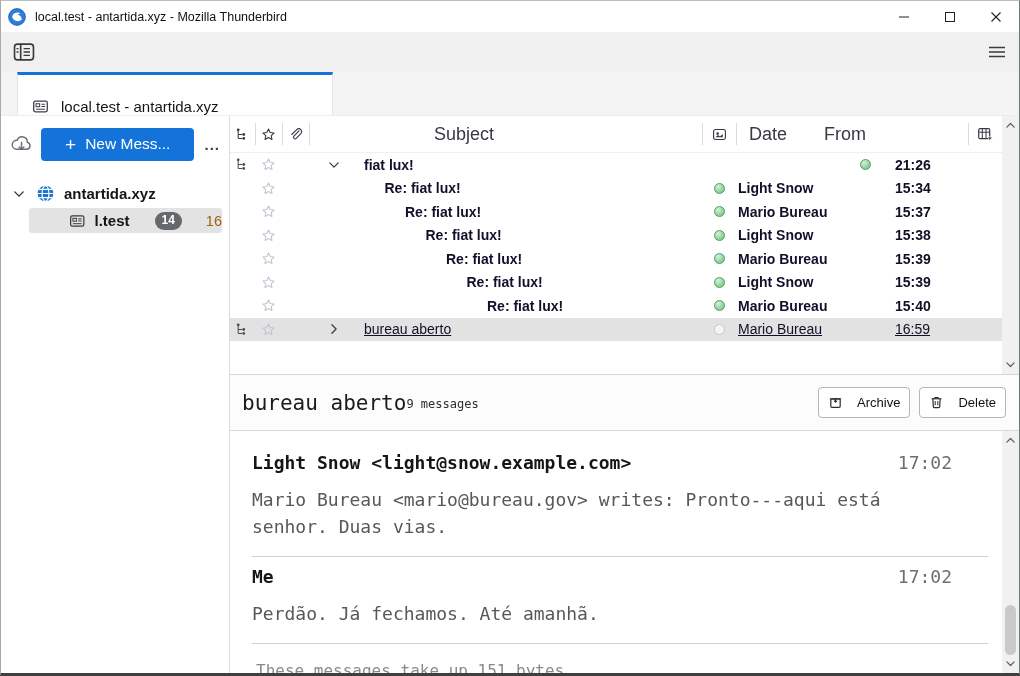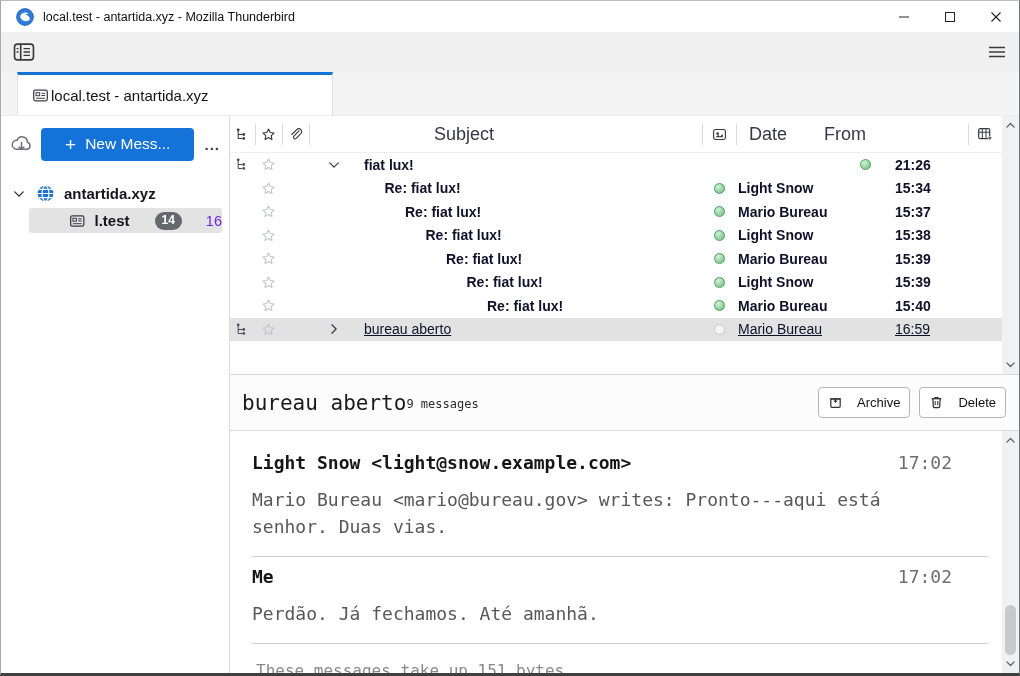--- a/index.html
+++ b/index.html
@@ -3,35 +3,35 @@
 <meta charset="utf-8">
 <style>
   * { box-sizing: border-box; margin: 0; padding: 0; }
   html,body { background:#cfcfcf; }
   body { font-family:"Liberation Sans", sans-serif; }
   .window{ width:1020px; height:676px; background:#fff; display:flex; flex-direction:column;
     border-left:1px solid #a8a8a8; border-right:1px solid #6f7878; border-top:1px solid #bdbdbd;
     border-bottom:3px solid #3f3f3f; position:relative; overflow:hidden; }
 
   
-  .titlebar{ height:31px; background:#fff; display:flex; align-items:center; padding-left:15px; flex:none; }
+  .titlebar{ height:31px; background:#fff; display:flex; align-items:center; padding-left:7px; flex:none; }
   .tb-title{ font-size:12.5px; color:#111; margin-left:9px; }
   .win-controls{ margin-left:auto; display:flex; height:100%; }
   .wbtn{ width:46px; height:100%; display:flex; align-items:center; justify-content:center; color:#222; }
 
   
   .toolbar{ height:40px; background:#f0f0f0; display:flex; align-items:center; padding:0 12px; flex:none; }
   .tool-left{ color:#3b3b3b; display:flex; align-items:center; }
   .tool-right{ margin-left:auto; color:#3b3b3b; display:flex; align-items:center; }
 
   
   .tabbar{ height:43px; background:#f4f4f4; display:flex; flex:none; position:relative; }
   .tab{ margin-left:16px; width:316px; background:#fff; border-top:3px solid #1373d9;
-    border-left:1px solid #e3e3e3; border-right:1px solid #e3e3e3; display:flex; align-items:center;
-    padding-left:14px; gap:2px; color:#15141a; font-size:15px; }
+    border-left:1px solid #e3e3e3; border-right:1px solid #e3e3e3; display:flex; align-items:flex-end;
+    padding-left:14px; gap:12px; color:#15141a; font-size:15px; }
   .tab .ic{ color:#3d3d46; }
 
   
   .main{ flex:1; display:flex; min-height:0; border-top:1px solid #ededed; }
 
   
   .folder-pane{ width:229px; flex:none; background:#fff; border-right:1px solid #dcdcdc; padding-top:7px; }
   .fp-toolbar{ display:flex; align-items:center; padding:0 9px; height:42px; }
   .cloud-btn{ color:#6e6e78; display:flex; margin-right:8px; }
   .new-msg{ background:#1373d9; color:#fff; border:none; border-radius:4px; height:33px; flex:1;
@@ -40,21 +40,21 @@
   .plus{ font-size:19px; font-weight:400; line-height:1; opacity:.95; }
   .meatball{ color:#3c3c3c; font-size:15px; letter-spacing:1px; margin-left:10px; font-weight:700; }
   .tree{ margin-top:16px; font-size:15px; color:#15141a; }
   .tree-row{ height:25px; display:flex; align-items:center; }
   .tr-acct{ padding-left:10px; gap:9px; font-weight:700; }
   .tr-acct .chev-ic{ color:#2b2b33; display:flex; width:16px; justify-content:center; }
   .tr-folder{ margin:2px 7px 0 28px; background:#e3e3e3; border-radius:3px; padding-left:40px;
     gap:9px; font-weight:700; }
   .badge{ background:#65686d; color:#fff; font-size:12px; font-weight:700; border-radius:9px;
     padding:1.5px 7px 2.5px; margin-left:16px; }
-  .total-count{ font-weight:400; color:#6d28d9; margin-left:15px; font-size:14.5px; }
+  .total-count{ font-weight:400; color:#a16207; margin-left:15px; font-size:14.5px; }
 
   
   .content{ flex:1; display:flex; flex-direction:column; min-width:0; }
 
   
   .thread-pane{ height:259px; flex:none; position:relative; border-bottom:1px solid #d6d6d6; background:#fff; }
   .tp-inner{ margin-right:17px; }
   .list-header{ height:37px; display:flex; align-items:center; color:#383844; font-size:18px;
     border-bottom:1px solid #efefef; }
   .hcell{ position:relative; height:100%; display:flex; align-items:center; }

